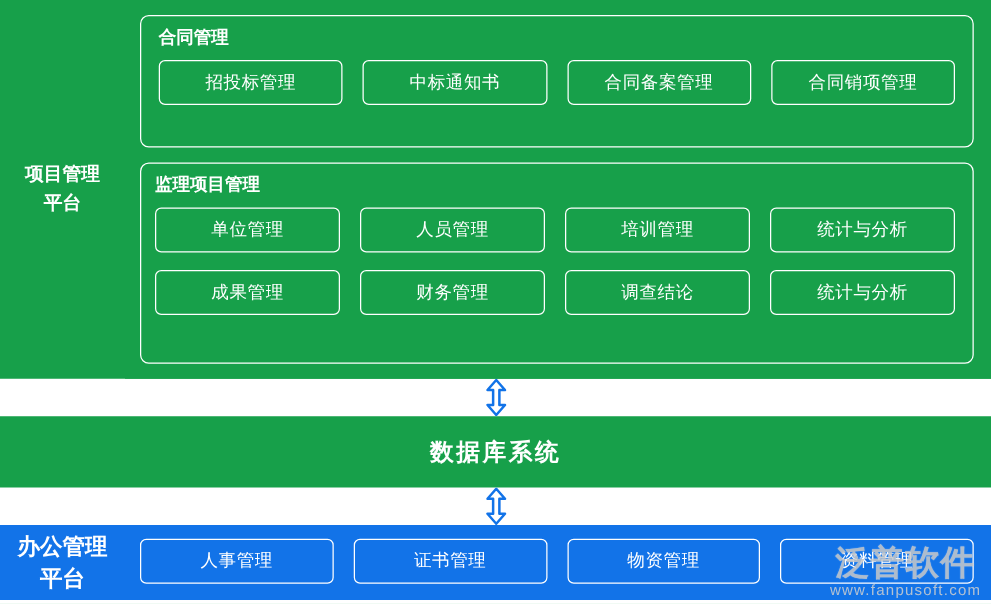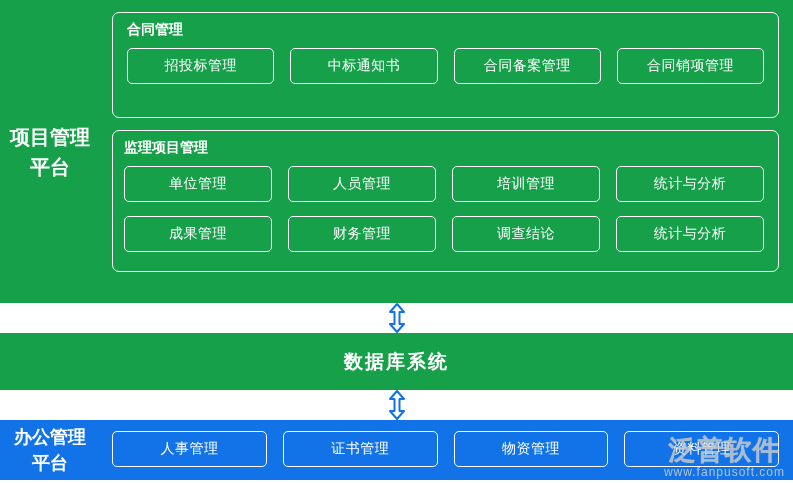--- a/index.html
+++ b/index.html
@@ -28,21 +28,21 @@
   #platform-label {
     position: absolute;
     left: 0;
     top: 0;
     width: 100px;
     height: 303px;
     display: flex;
     align-items: center;
     justify-content: center;
     color: #ffffff;
-    font-size: 20px;
+    font-size: 15px;
     font-weight: bold;
     line-height: 1.5;
     text-align: center;
   }
   #platform-inner {
     position: absolute;
     left: 100px;
     top: 0;
     right: 0;
     bottom: 0;
@@ -84,21 +84,21 @@
     align-items: center;
     justify-content: center;
     box-sizing: border-box;
     letter-spacing: 0.5px;
   }
   #group-contract {
     height: 106px;
     margin-bottom: 12px;
   }
   #group-supervision {
-    height: 142px;
+    height: 161px;
     padding-left: 11px;
   }
 
   
   .arrow-wrap {
     position: absolute;
     left: 0;
     width: 793px;
     display: flex;
     justify-content: center;

